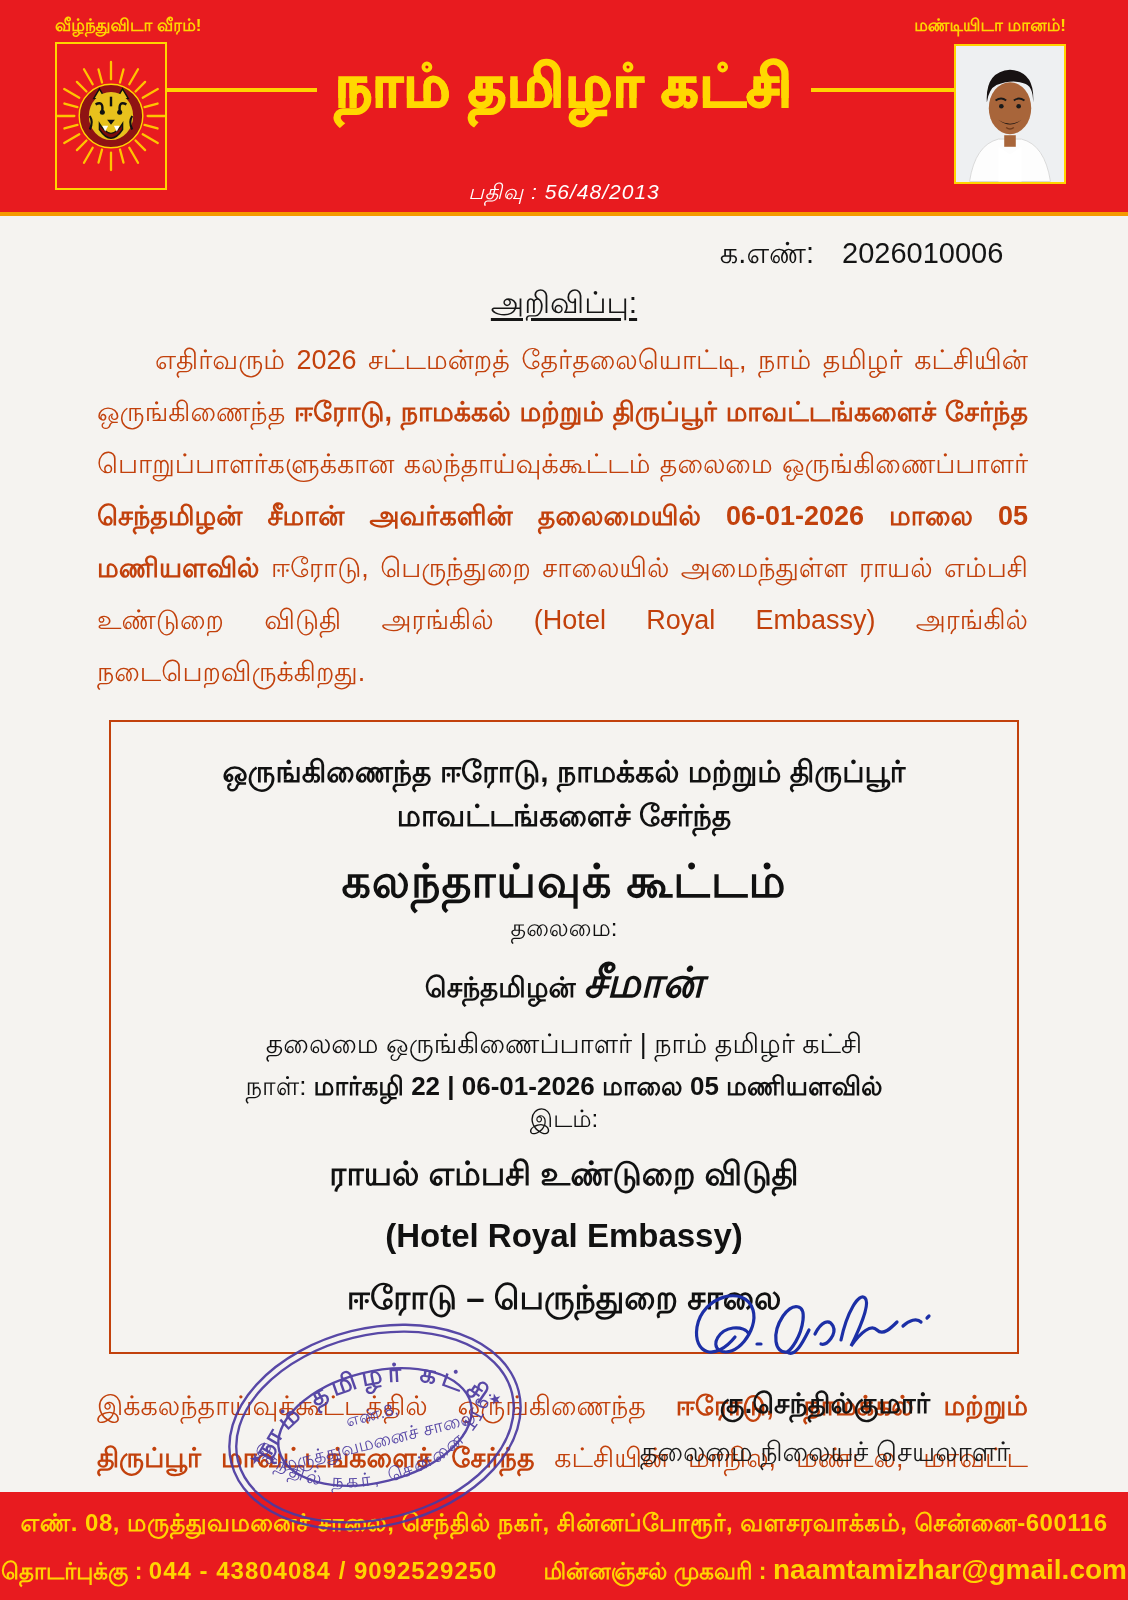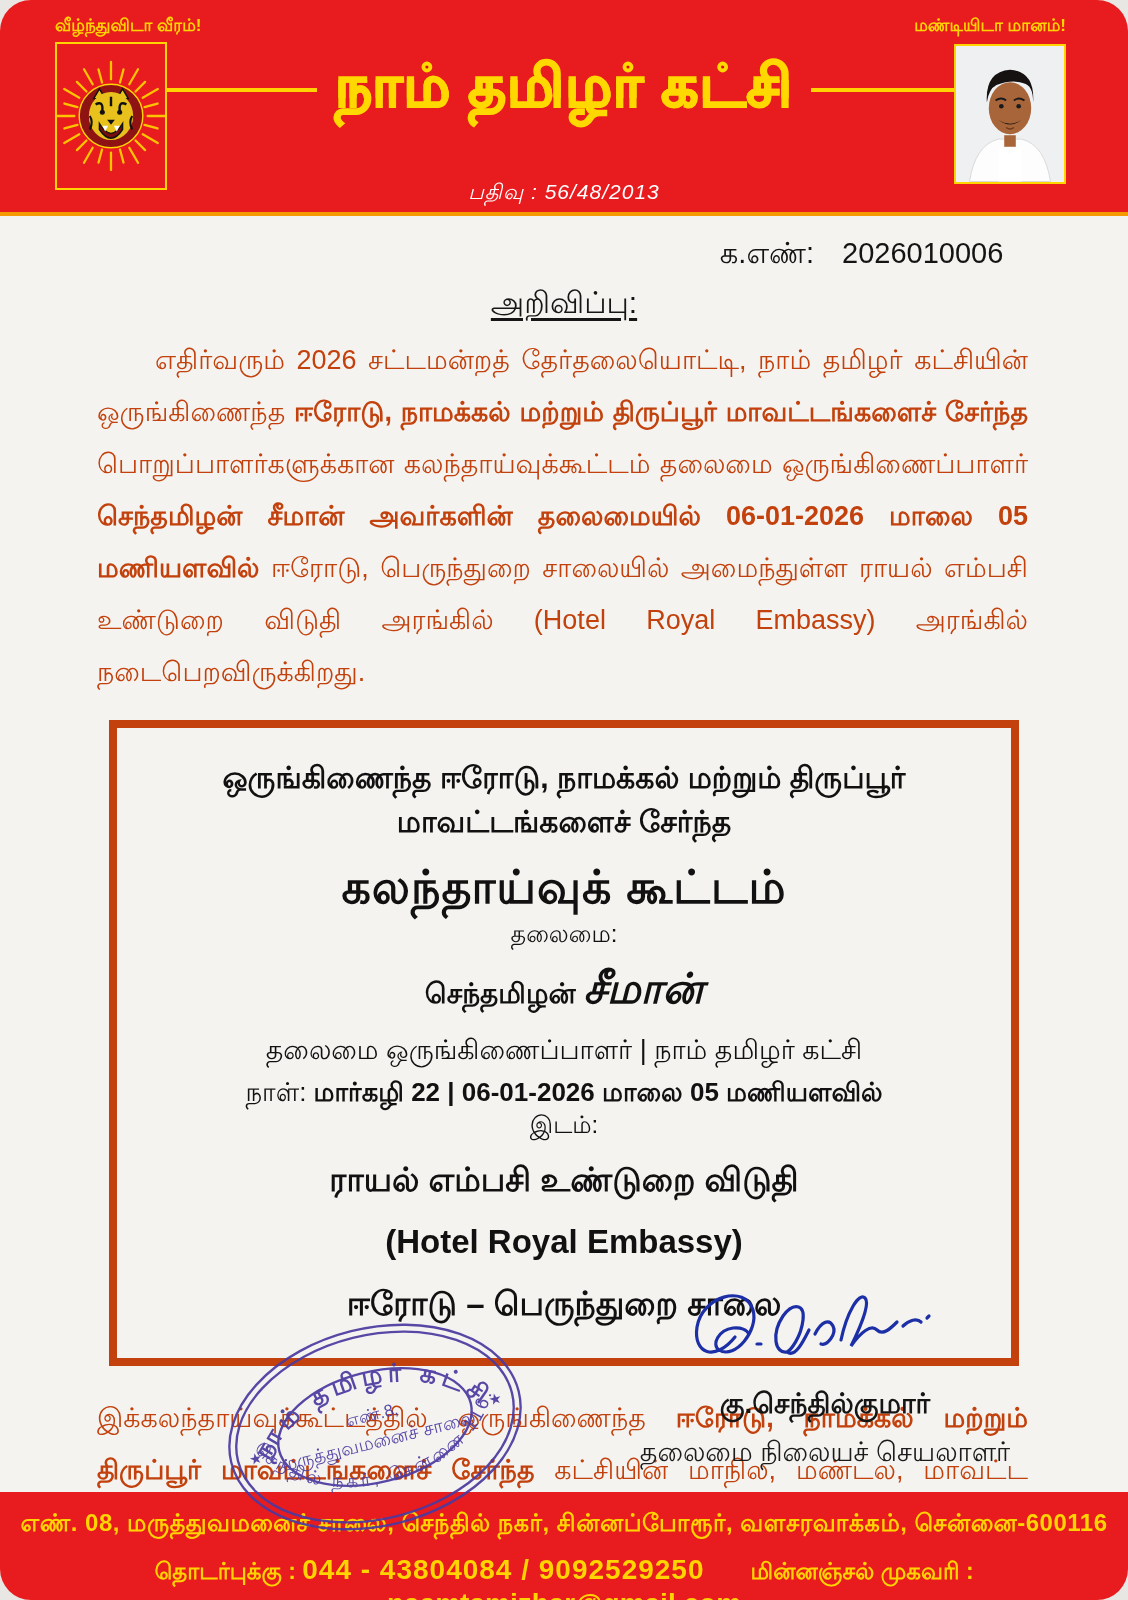--- a/index.html
+++ b/index.html
@@ -1,18 +1,18 @@
 <!DOCTYPE html>
 <html><head>
 <meta charset="utf-8">
 <style>
   * { margin:0; padding:0; box-sizing:border-box; }
   html,body { width:1128px; }
   body { font-family:"Liberation Sans", sans-serif; background:#e9e7e3; }
-  .page { position:relative; width:1128px; height:1600px; background:#f5f3f0; overflow:hidden;border-radius:31px; }
+  .page { position:relative; width:1128px; height:1600px; background:#f5f3f0; overflow:hidden; }
 
   
   .header { position:relative; width:100%; height:216px; background:#e81b1f; border-bottom:4px solid #f59a00; }
   .slogan { position:absolute; top:16px; font-size:17px; font-weight:700; color:#ffd400; }
   .slogan.left { left:55px; }
   .slogan.right { right:62px; }
   .emblem-box { position:absolute; top:42px; left:55px; width:112px; height:148px; border:2px solid #ffd400; }
   .photo-box { position:absolute; top:44px; right:62px; width:112px; height:140px; border:2px solid #ffd400; background:#f3f1ec; overflow:hidden; }
   .title-row { position:absolute; left:0; right:0; top:52px; display:flex; align-items:center; justify-content:center; gap:18px; }
   .title-rule { width:150px; height:4px; background:#ffd400; }
@@ -30,21 +30,21 @@
   .ref-block { margin:16px 116px 0 0; text-align:right; font-size:29px; color:#141414; line-height:42px; }
   .ref-block .val { display:inline-block; min-width:170px; text-align:left; margin-left:28px; }
 
   
   .announce-heading { margin-top:12px; text-align:center; font-size:30px; color:#161616; text-decoration:underline; text-underline-offset:5px; }
   .para { margin:10px 100px 0 97px; font-size:27px; line-height:52px; color:#c2410c; text-align:justify; }
   .para.indent { text-indent:58px; }
   .rich .b { font-weight:700; }
 
   
-  .invite-box { width:910px; margin:22px auto 0; border:8px solid #c2410c; text-align:center; padding:28px 14px 30px; color:#111; }
+  .invite-box { width:910px; margin:22px auto 0; border:2px solid #c2410c; text-align:center; padding:28px 14px 30px; color:#111; }
   .ib-line1 { font-size:30px; font-weight:700; line-height:44px; }
   .ib-main { font-size:46px; font-weight:700; margin-top:16px; letter-spacing:1px; }
   .ib-label { font-size:24px; }
   .ib-leader { margin-top:14px; }
   .ib-leader .pre { font-size:28px; font-weight:700; }
   .ib-leader .big { font-size:42px; font-weight:700;font-style:italic; }
   .ib-role { font-size:27px; margin-top:16px; }
   .ib-date { font-size:26px; margin-top:8px; }
   .ib-date .b { font-weight:700; }
   .ib-venue1 { font-size:33px; font-weight:700; margin-top:14px; line-height:48px; }
@@ -54,21 +54,21 @@
   .sign-svg { width:300px; height:100px; display:block; margin:0 auto; }
   .sign-name { font-size:28px; font-weight:700; color:#151515; margin-top:6px; }
   .sign-title { font-size:27px; color:#1b1b1b; margin-top:14px; }
 
   .stamp { position:absolute; left:222px; top:1322px; width:306px; height:210px; transform:rotate(-14deg); opacity:.92; z-index:5; }
 
   
   .footer { position:absolute; left:0; right:0; bottom:0; height:108px; background:#e81b1f; text-align:center; padding-top:17px; z-index:2; }
   .footer-line1 { color:#ffd400; font-size:24px; font-weight:700; letter-spacing:.5px; }
   .footer-line2 { color:#ffd400; font-size:23px; font-weight:700; margin-top:14px; }
-  .footer-line2 .num { font-size:28px; letter-spacing:1px; }
+  .footer-line2 .num { font-size:24px; letter-spacing:1px; }
   .footer-line2 .mail { font-size:28px; }
   .footer-line2 .gap { display:inline-block; width:46px; }
 </style>
 </head>
 <body>
 
 <div class="page">
 
   <div class="header">
     <div class="slogan left">வீழ்ந்துவிடா வீரம்!</div>

